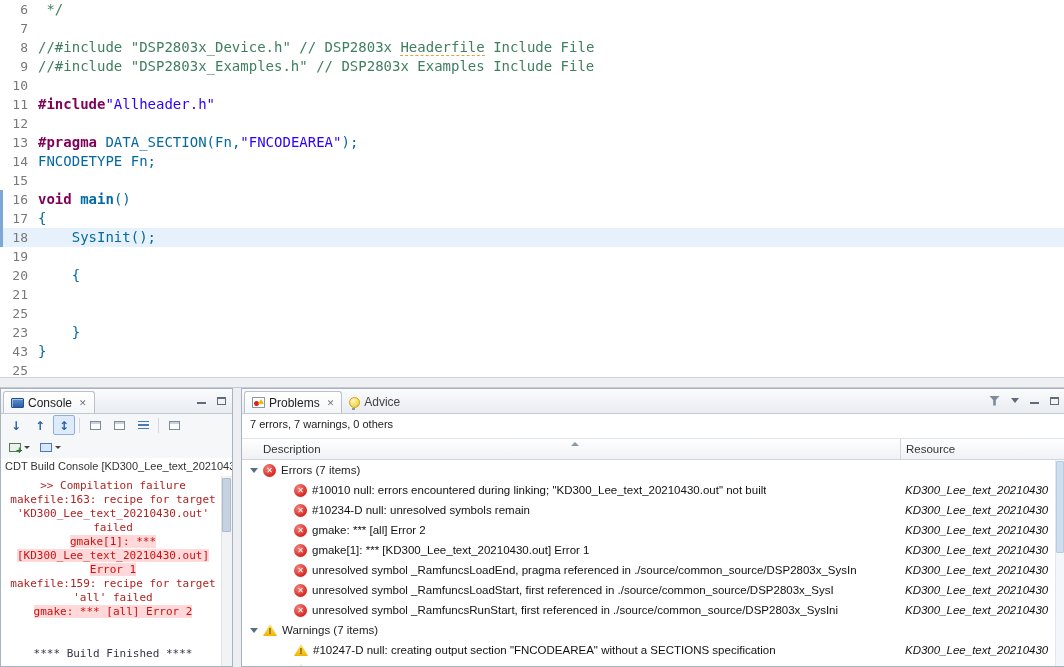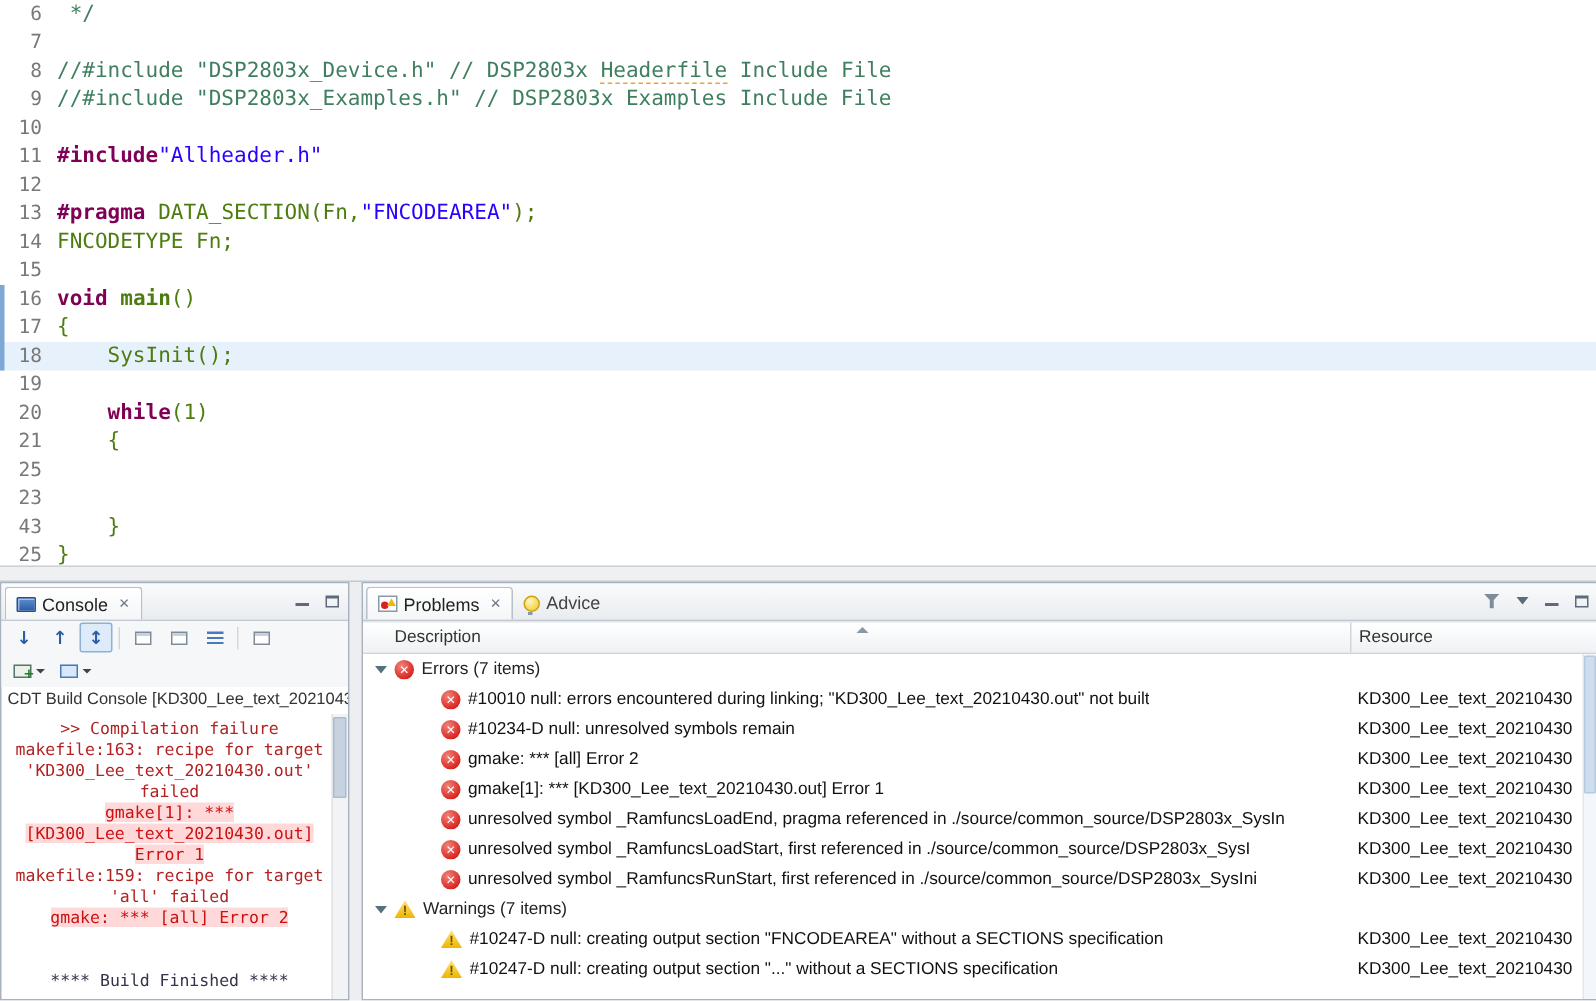--- a/index.html
+++ b/index.html
@@ -9,21 +9,21 @@
   #editor{position:absolute;top:0;left:0;width:1064px;height:377px;background:#fff;overflow:hidden;cursor:text;}
   #gutter{position:absolute;top:0;left:0;width:36px;z-index:2;}
   .gut-n{height:19px;line-height:19px;text-align:right;padding-right:8px;color:#787878;font:13px/19px "DejaVu Sans Mono",monospace;}
   .gut-n.cur{background:#E7F1FB;}
   #code{position:absolute;top:0;left:36px;right:0;z-index:1;}
   .c-row{height:19px;white-space:pre;font:14px/19px "DejaVu Sans Mono",monospace;color:#000;padding-left:2px;}
   .c-row.cur{background:#E7F1FB;}
   .seg.cm{color:#3F7F5F;}
   .seg.kw{color:#7F0055;font-weight:bold;}
   .seg.str{color:#2A00FF;}
-  .seg.pl{color:#4d7c0f;}
+  .seg.pl{color:#0369a1;}
   .seg.b{font-weight:bold;}
   .seg.spell{border-bottom:1px dashed #E8A33D;}
   .range-bar{position:absolute;left:0;top:190px;width:3px;height:57px;background:#7DA7D4;z-index:3;}
 
   
   #sash{position:absolute;top:377px;left:0;width:1064px;height:11px;background:#EFF0F2;border-top:1px solid #CFD2D6;border-bottom:1px solid #C6CAD0;box-sizing:border-box;cursor:row-resize;}
 
   
   .panel{position:absolute;top:388px;height:279px;background:#fff;border:1px solid #A9B2BF;box-sizing:border-box;display:flex;flex-direction:column;}
   #console-panel{left:0;width:233px;text-align:center;}
@@ -56,21 +56,21 @@
   
   #summary{flex:0 0 20px;font:11px "Liberation Sans",sans-serif;color:#222;padding:4px 0 0 8px;box-sizing:content-box;}
   #theader{flex:0 0 22px;display:flex;background:linear-gradient(#FFFFFF,#EFF1F4);border-top:1px solid #E2E5E9;border-bottom:1px solid #D2D6DC;font:11.5px "Liberation Sans",sans-serif;color:#333;box-sizing:border-box;}
   .col-desc{flex:0 0 658px;padding:4px 0 0 21px;box-sizing:border-box;position:relative;}
   .sort-caret{position:absolute;left:50%;top:3px;width:0;height:0;border-left:4px solid transparent;border-right:4px solid transparent;border-bottom:4px solid #8A97A5;}
   .col-res{flex:1;border-left:1px solid #D2D6DC;padding:4px 0 0 5px;}
   #problem-rows{flex:1;overflow:hidden;position:relative;font:11.5px "Liberation Sans",sans-serif;color:#111;}
   .prow{height:20px;display:flex;align-items:center;white-space:nowrap;}
   .cell-desc{flex:0 0 658px;display:flex;align-items:center;overflow:hidden;box-sizing:border-box;padding-left:8px;gap:5px;}
   .cell-desc.indent{padding-left:52px;}
-  .cell-res{flex:1;overflow:hidden;padding-left:5px;}
+  .cell-res{flex:1;overflow:hidden;padding-left:5px;font-style:italic;}
   .glabel{color:#222;}
   .dtext{overflow:hidden;}
   #p-scroll{position:absolute;top:0;right:0;width:9px;bottom:0;background:#F3F6FA;border-left:1px solid #E4E8EE;}
   #p-thumb{position:absolute;top:1px;right:1px;width:6px;height:90px;background:#CFDEEE;border:1px solid #B6CBE0;border-radius:1px;}
 
   
   .tree-caret{width:0;height:0;border-left:4px solid transparent;border-right:4px solid transparent;border-top:5px solid #56707E;flex:0 0 auto;}
   .ic2{flex:0 0 auto;display:inline-block;}
   .ic2.error-icon{width:13px;height:13px;border-radius:50%;background:radial-gradient(circle at 35% 30%,#F08379,#D8211D 75%);color:#fff;font:bold 8px/13px "DejaVu Sans",sans-serif;text-align:center;}
   .ic2.warning-icon{width:14px;height:12px;clip-path:polygon(50% 0,100% 100%,0 100%);background:linear-gradient(#FFE579,#F0B400);color:#6E5200;font:bold 9px/15px "Liberation Sans",sans-serif;text-align:center;}
@@ -133,21 +133,20 @@
       <div class="c-row"></div>
       <div class="c-row"><span class="seg kw">#include</span><span class="seg str">"Allheader.h"</span></div>
       <div class="c-row"></div>
       <div class="c-row"><span class="seg kw">#pragma</span><span class="seg pl"> DATA_SECTION(Fn,</span><span class="seg str">"FNCODEAREA"</span><span class="seg pl">);</span></div>
       <div class="c-row"><span class="seg pl">FNCODETYPE Fn;</span></div>
       <div class="c-row"></div>
       <div class="c-row"><span class="seg kw">void</span><span class="seg pl"> </span><span class="seg pl b">main</span><span class="seg pl">()</span></div>
       <div class="c-row"><span class="seg pl">{</span></div>
       <div class="c-row cur"><span class="seg pl">    SysInit();</span></div>
       <div class="c-row"></div>
-      <div class="c-row"><span class="seg pl">    </span><span class="seg kw">while</span><span class="seg pl">(1)</span></div>
       <div class="c-row"><span class="seg pl">    {</span></div>
       <div class="c-row"></div>
       <div class="c-row"></div>
       <div class="c-row"><span class="seg pl">    }</span></div>
       <div class="c-row"><span class="seg pl">}</span></div>
     </div>
 </div>
 
 <div id="sash"></div>
 
@@ -242,20 +241,21 @@
           <span class="ic view-menu-icon"></span>
         </span>
         <span class="winb">
           <span class="ic minimize-icon"></span>
         </span>
         <span class="winb">
           <span class="ic maximize-icon"></span>
         </span>
       </div>
   </div>
+  <div id="summary">7 errors, 7 warnings, 0 others</div>
   <div id="theader">
     <div class="col-desc">
       <span>Description</span>
       <span class="sort-caret"></span>
     </div>
     <div class="col-res">
       <span>Resource</span>
     </div>
   </div>
   <div id="problem-rows">

